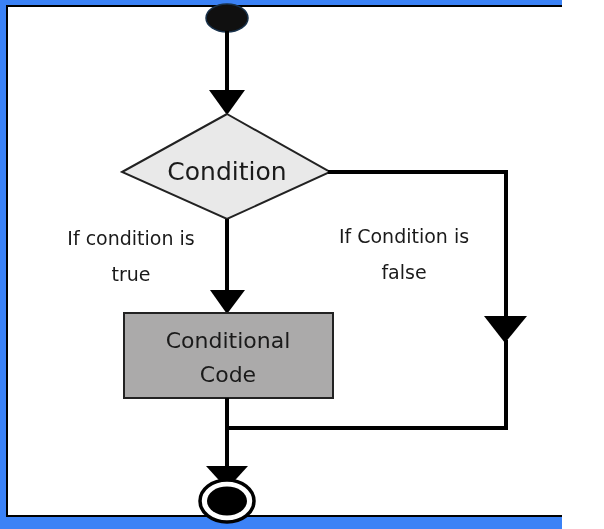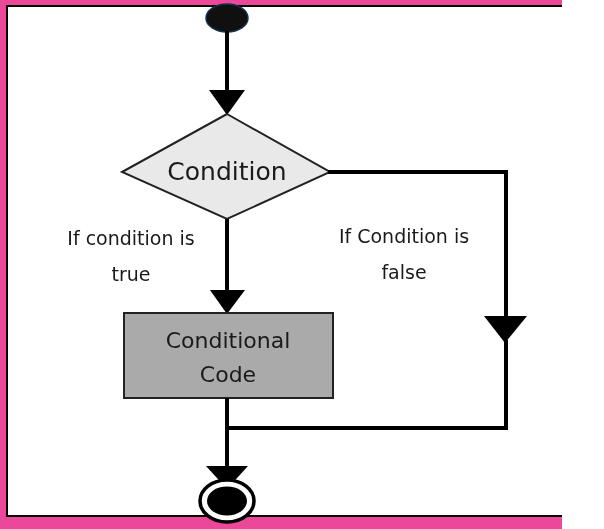--- a/index.html
+++ b/index.html
@@ -7,21 +7,21 @@
     padding: 0;
     background: #ffffff;
   }
   body {
     font-family: "DejaVu Sans", sans-serif;
   }
   #canvas {
     position: relative;
     width: 562px;
     height: 529px;
-    background: #ec4899;
+    background: #3b82f6;
     overflow: hidden;
   }
   #frame {
     position: absolute;
     left: 6px;
     top: 5px;
     width: 581px;
     height: 512px;
     border: 2px solid #000000;
     box-sizing: border-box;

